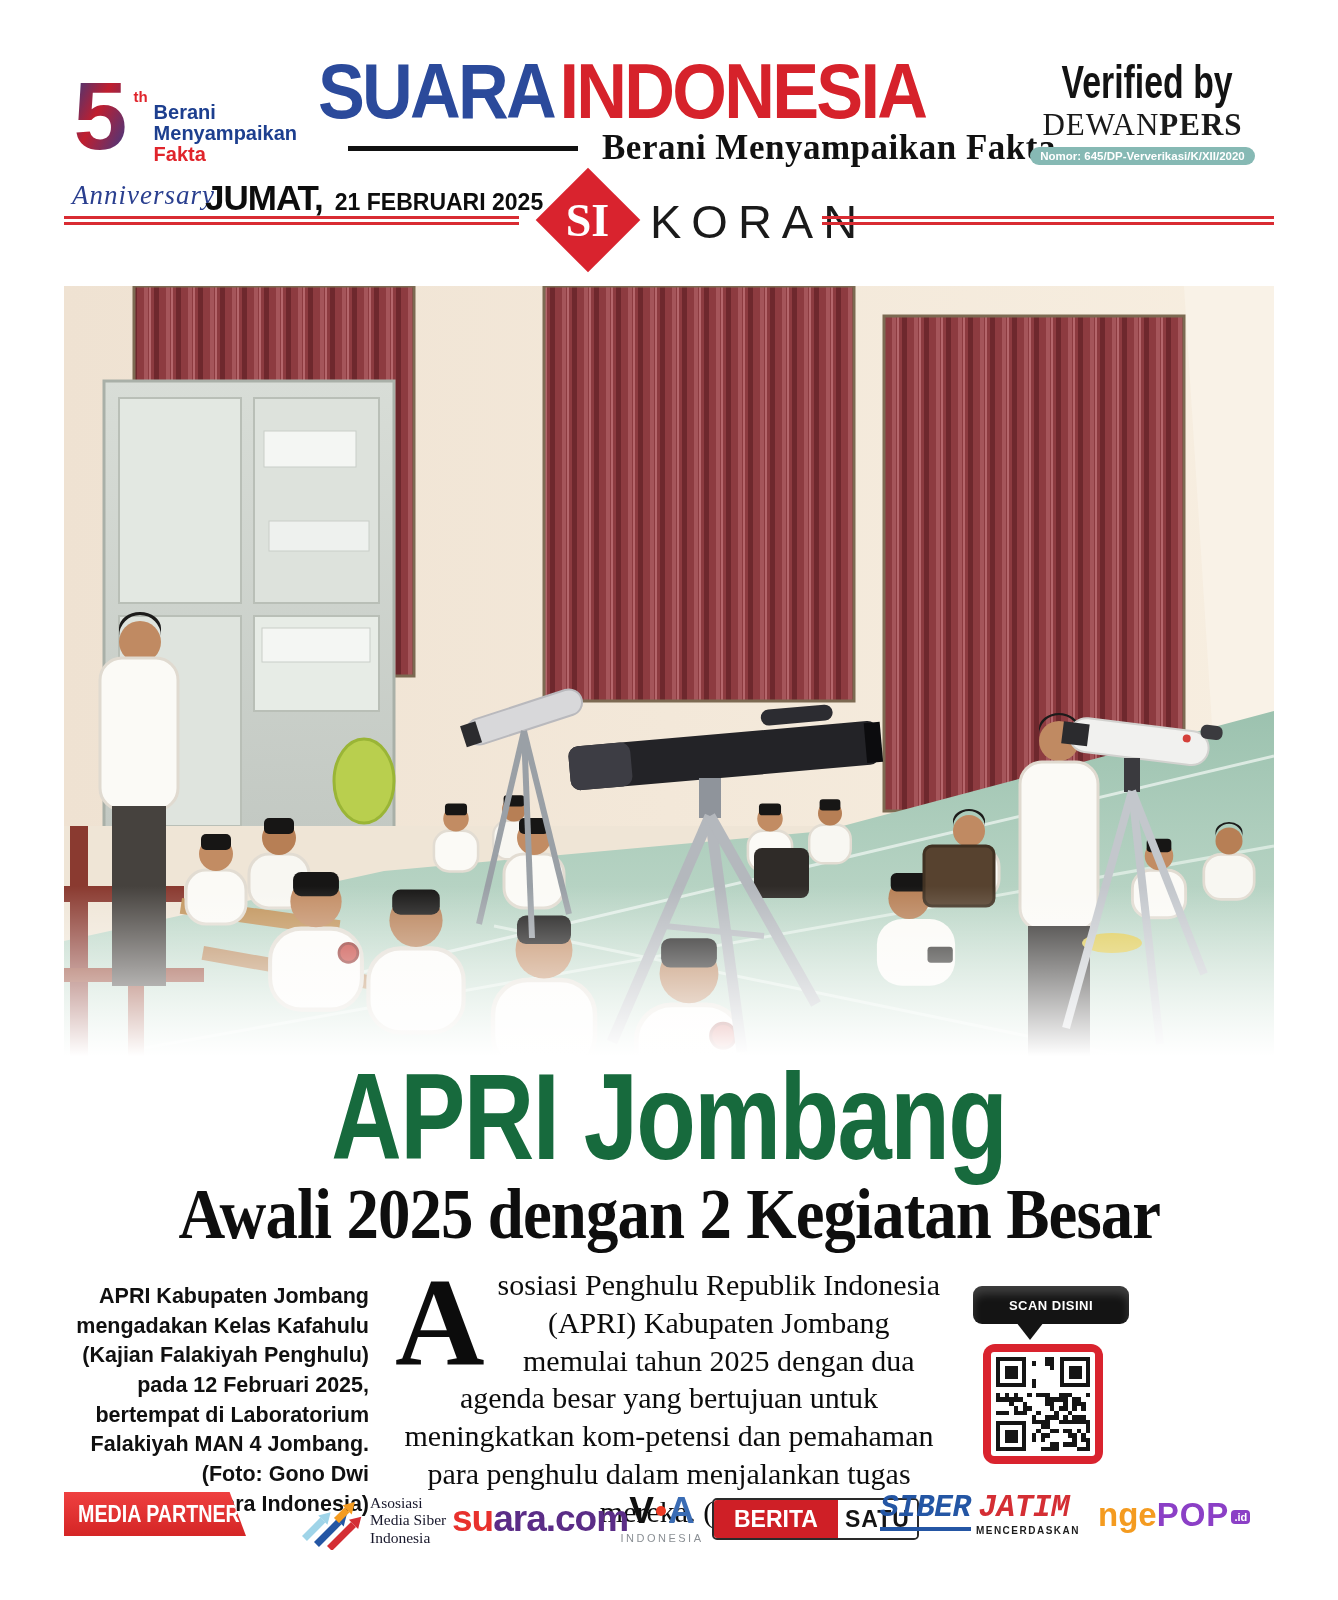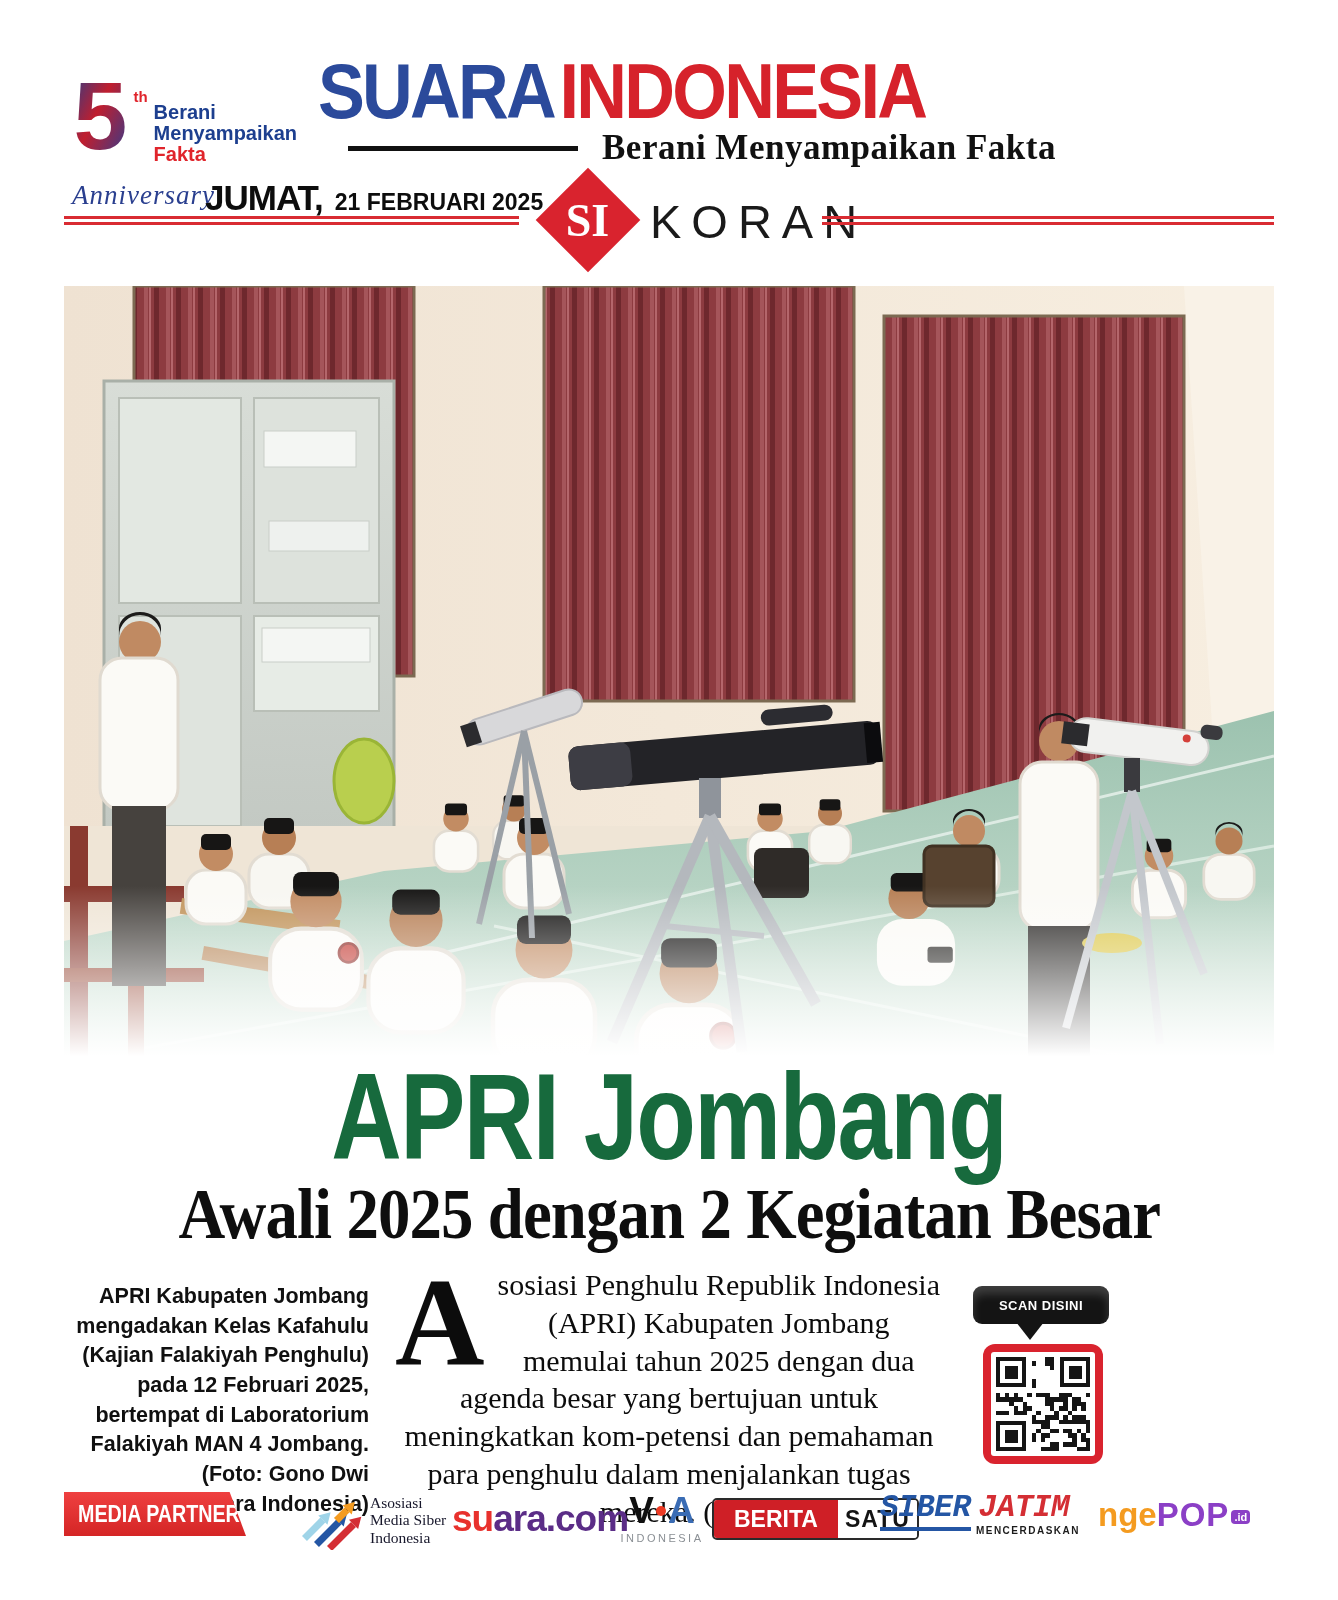--- a/index.html
+++ b/index.html
@@ -50,21 +50,21 @@
   .headline-in{display:inline-block;transform:scaleX(.8);transform-origin:center;white-space:nowrap;}
   .subheadline{left:0;top:1178px;width:1338px;text-align:center;color:#0e0e0e;font-family:"Liberation Serif",serif;font-weight:bold;font-size:72px;line-height:1;}
   .subheadline-in{display:inline-block;transform:scaleX(.9);transform-origin:center;white-space:nowrap;letter-spacing:-1px;}
 
   
   .caption{left:64px;top:1282px;width:305px;text-align:right;font-weight:bold;font-size:21.5px;line-height:1.38;color:#101010;}
   .body-col{left:395px;top:1266px;width:548px;font-family:"Liberation Serif",serif;font-size:30px;line-height:1.26;color:#0c0c0c;text-align:center;}
   .dropcap{float:left;font-size:124px;line-height:.82;font-weight:bold;margin:6px 10px 0 0;font-family:"Liberation Serif",serif;}
 
   
-  .qr-bubble{left:973px;top:1286px;width:136px;height:38px;background:#141414;border-radius:9px;color:#fff;display:flex;align-items:center;justify-content:center;font-weight:bold;font-size:13px;letter-spacing:.5px;box-shadow:inset 0 8px 10px rgba(255,255,255,.18);}
+  .qr-bubble{left:973px;top:1286px;width:156px;height:38px;background:#141414;border-radius:9px;color:#fff;display:flex;align-items:center;justify-content:center;font-weight:bold;font-size:13px;letter-spacing:.5px;box-shadow:inset 0 8px 10px rgba(255,255,255,.18);}
   .qr-pointer{left:1016px;top:1322px;width:0;height:0;border-left:14px solid transparent;border-right:14px solid transparent;border-top:18px solid #141414;}
   .qr-box{left:983px;top:1344px;width:120px;height:120px;background:#d9232e;border-radius:12px;display:flex;align-items:center;justify-content:center;}
   .qr-white{width:104px;height:104px;background:#fff;border-radius:3px;display:flex;align-items:center;justify-content:center;}
   .qr-inner{position:relative;width:94px;height:94px;}
   .qr-grid{position:absolute;inset:0;display:grid;grid-template-rows:repeat(21,1fr);grid-template-columns:repeat(21,1fr);gap:0;}
   .qr-grid i{background:#151515;}
   .finder{position:absolute;width:22px;height:22px;border:4.5px solid #151515;background:#fff;}
   .finder::after{content:"";position:absolute;left:4.5px;top:4.5px;width:13px;height:13px;background:#151515;}
   .finder.tl{left:0;top:0;} .finder.tr{right:0;top:0;} .finder.bl{left:0;bottom:0;}
 
@@ -119,20 +119,25 @@
   </div>
 
   <div class="abs brand">
     <span class="b1">SUARA</span><span class="b2">INDONESIA</span>
   </div>
   <div class="abs tagline-row">
     <div class="tagline-line"></div>
     <div class="tagline serif">Berani Menyampaikan Fakta</div>
   </div>
 
+  <div class="abs verified">
+    <div class="verified-title">Verified by</div>
+    <div class="verified-org"><span>DEWAN</span><b>PERS</b></div>
+    <div class="verified-badge">Nomor: 645/DP-Ververikasi/K/XII/2020</div>
+  </div>
 
   <div class="abs date-row">
     <span class="date-day">JUMAT,</span>
     <span class="date-full">21 FEBRUARI 2025</span>
   </div>
   <div class="abs redline l"></div>
   <div class="abs si-diamond">
       <span>SI</span>
     </div>
   <div class="abs edition-label">KORAN</div>

